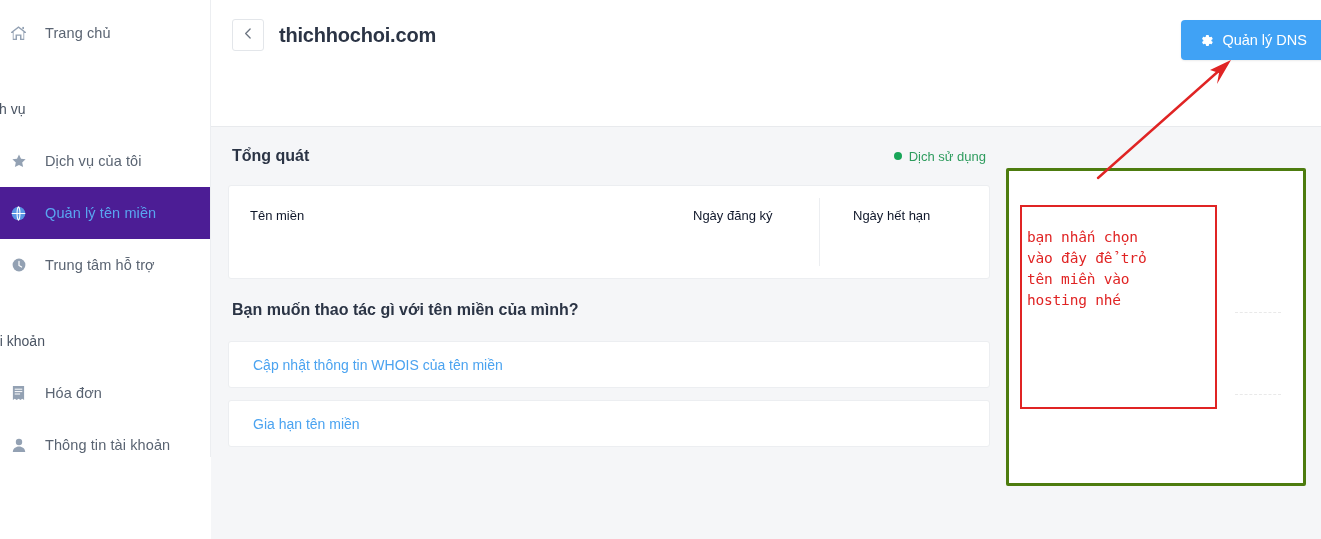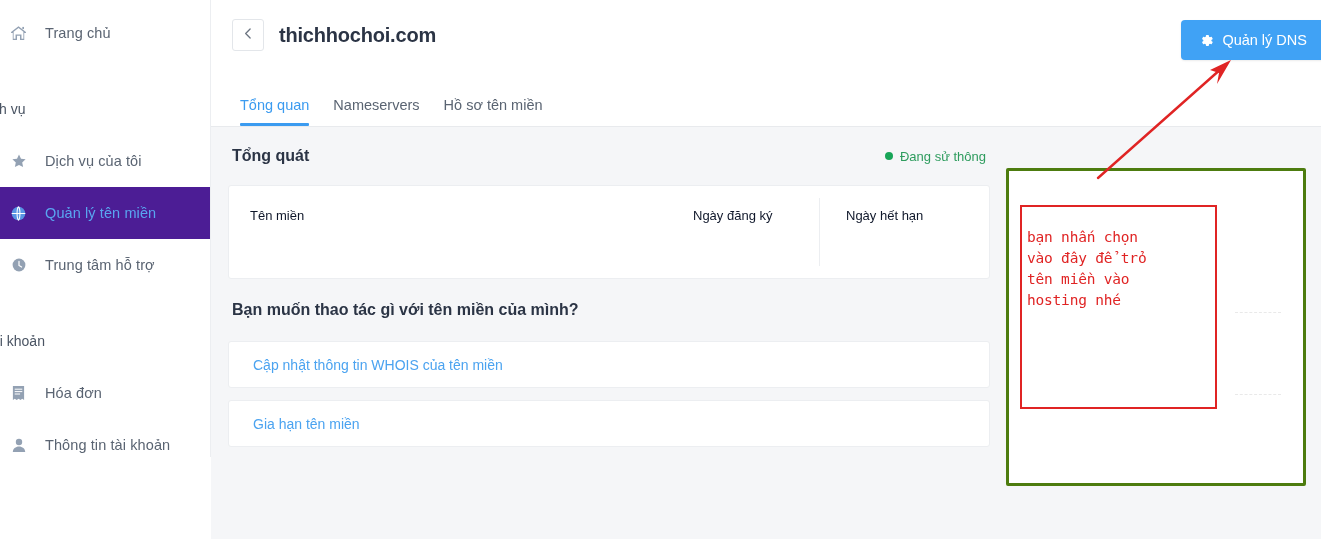--- a/index.html
+++ b/index.html
@@ -165,21 +165,21 @@
 
   .card {
     background: #fff;
     border-radius: 3px;
     border: 1px solid #eceef1;
   }
   .table-card { height: 94px; position: relative; display: flex; }
   .col { padding-top: 22px; position: relative; }
   .col-name { flex: 0 0 464px; padding-left: 21px; }
   .col-reg  { flex: 0 0 126px; }
-  .col-exp  { flex: 1 1 auto; padding-left: 27px; }
+  .col-exp  { flex: 1 1 auto; padding-left: 34px; }
   .col-exp::before {
     content: "";
     position: absolute;
     left: 0; top: 12px; bottom: 12px;
     width: 1px; background: #eceef1;
   }
   .col-head { font-size: 13px; color: #0f172a; white-space: nowrap; }
   .col-val { font-size: 13px; color: #3e4756; margin-top: 10px; min-height: 15px; }
 
   .q-title {
@@ -332,52 +332,41 @@
         <div class="back-btn">
           <span>
             <svg width="13" height="13" viewBox="0 0 16 16" fill="none" stroke="currentColor" stroke-width="1.6" stroke-linecap="round" stroke-linejoin="round">
                 <path d="M10 2.5 4.5 8l5.5 5.5"></path>
               </svg>
           </span>
         </div>
         <h1 class="page-title">thichhochoi.com</h1>
       </div>
 
-      <div class="tabs">
-        <div class="tab active">
-          <span>Tổng quan</span>
-        </div>
-        <div class="tab">
-          <span>Nameservers</span>
-        </div>
-        <div class="tab">
-          <span>Hồ sơ tên miền</span>
-        </div>
-      </div>
 
       <button class="dns-btn">
         <span>
           <svg width="15" height="15" viewBox="0 0 16 16" fill="#ffffff">
               <path d="M8 5.1a2.9 2.9 0 1 0 0 5.8 2.9 2.9 0 0 0 0-5.8zm0 4.4a1.5 1.5 0 1 1 0-3 1.5 1.5 0 0 1 0 3z"></path>
               <path d="M14.4 9.3l-1.2-.7a5.4 5.4 0 0 0 0-1.2l1.2-.7a.5.5 0 0 0 .2-.6l-1-1.8a.5.5 0 0 0-.6-.2l-1.3.5a5.3 5.3 0 0 0-1-.6l-.2-1.4a.5.5 0 0 0-.5-.4H7.9a.5.5 0 0 0-.5.4l-.2 1.4c-.4.1-.7.3-1 .6l-1.3-.5a.5.5 0 0 0-.6.2l-1 1.8a.5.5 0 0 0 .2.6l1.2.7a5.4 5.4 0 0 0 0 1.2l-1.2.7a.5.5 0 0 0-.2.6l1 1.8a.5.5 0 0 0 .6.2l1.3-.5c.3.2.6.4 1 .6l.2 1.4a.5.5 0 0 0 .5.4h2.1a.5.5 0 0 0 .5-.4l.2-1.4c.4-.2.7-.4 1-.6l1.3.5a.5.5 0 0 0 .6-.2l1-1.8a.5.5 0 0 0-.2-.6z"></path>
             </svg>
         </span>
         <span>Quản lý DNS</span>
       </button>
     </header>
 
     <div class="content">
 
       <div class="content-left">
 
         <div class="section-head">
           <span class="section-title">Tổng quát</span>
           <span class="status">
             <span class="dot"></span>
-            <span>Đang sử thông</span>
+            <span>Dịch sử dụng</span>
           </span>
         </div>
 
         <div class="card table-card">
           <div class="col col-name">
             <div class="col-head">Tên miền</div>
             <div class="col-val"></div>
           </div>
           <div class="col col-reg">
             <div class="col-head">Ngày đăng ký</div>

